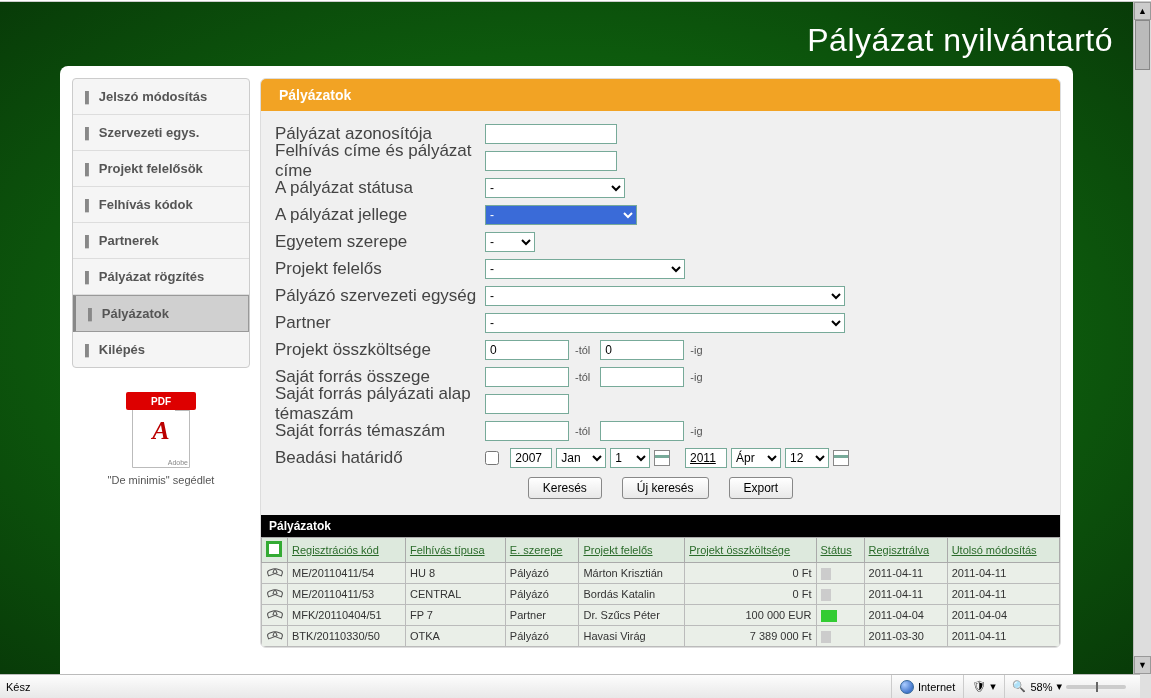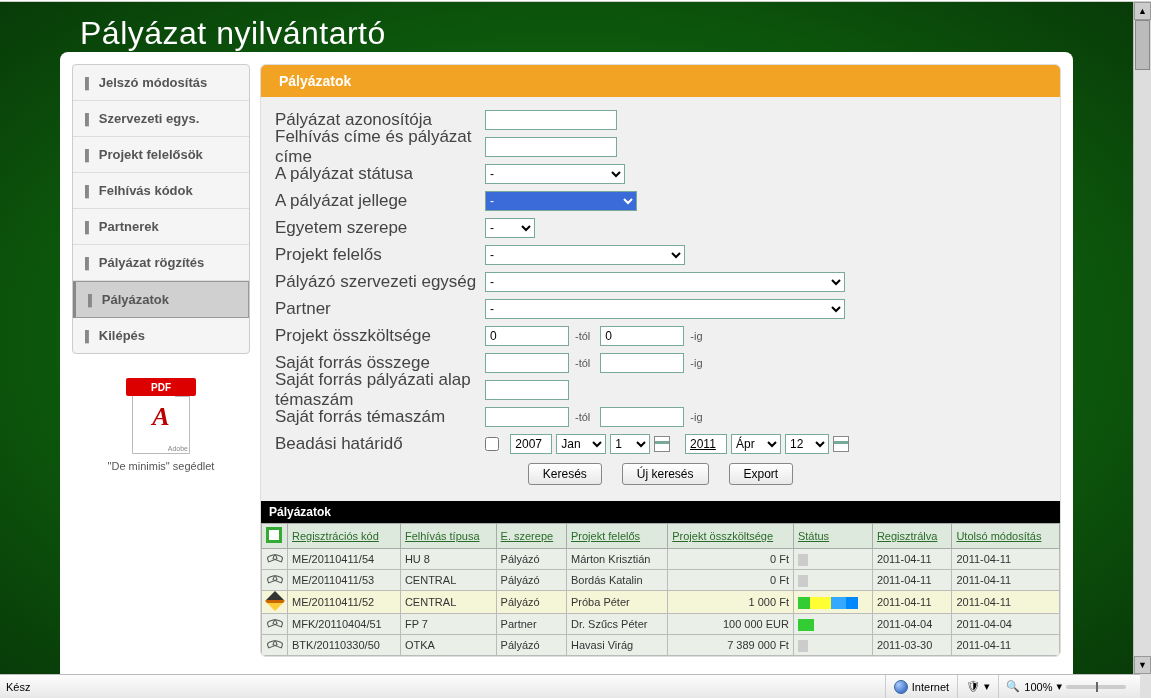--- a/index.html
+++ b/index.html
@@ -44,24 +44,24 @@
     font-size: 11px;
     padding: 0 6px;
   }
   .statusbar .spacer { flex:1; }
   .statusbar .zone { display:flex; align-items:center; gap:4px; padding:0 8px; border-left:1px solid #ccc; height:100%;}
   .statusbar .globe{width:14px;height:14px;border-radius:50%;background:radial-gradient(circle at 30% 30%, #acf, #47c 70%);border:1px solid #369;}
   .statusbar .zoom-bar{width:60px;height:4px;background:#ccc;position:relative;border-radius:2px;}
   .statusbar .zoom-bar::after{content:"";position:absolute;left:50%;top:-3px;width:2px;height:10px;background:#666;}
 
   .header {
-    height: 50px;
+    height: 64px;
     display: flex;
     align-items: center;
-    justify-content: space-between;
+    justify-content: flex-end;
     padding: 12px 20px 0 80px;
     color: #fff;
   }
   .header-title {
     font-size: 32px;
     font-weight: normal;
     letter-spacing: 0.5px;
   }
   .header-links { display:flex; gap:6px; align-items:center; }
   .header-link {
@@ -415,31 +415,20 @@
                   <td class="action-cell"><span class="ic-keys"></span></td>
                   <td>ME/20110411/53</td>
                   <td>CENTRAL</td>
                   <td>Pályázó</td>
                   <td>Bordás Katalin</td>
                   <td class="cost">0 Ft</td>
                   <td><span class="status-bar status-grey"></span></td>
                   <td>2011-04-11</td>
                   <td>2011-04-11</td>
                 </tr>
-                <tr class="highlight">
-                  <td class="action-cell"><span class="ic-pencil"></span></td>
-                  <td>ME/20110411/52</td>
-                  <td>CENTRAL</td>
-                  <td>Pályázó</td>
-                  <td>Próba Péter</td>
-                  <td class="cost">1 000 Ft</td>
-                  <td><span class="status-bar status-multi"></span></td>
-                  <td>2011-04-11</td>
-                  <td>2011-04-11</td>
-                </tr>
                 <tr>
                   <td class="action-cell"><span class="ic-keys"></span></td>
                   <td>MFK/20110404/51</td>
                   <td>FP 7</td>
                   <td>Partner</td>
                   <td>Dr. Szűcs Péter</td>
                   <td class="cost">100 000 EUR</td>
                   <td><span class="status-bar status-green"></span></td>
                   <td>2011-04-04</td>
                   <td>2011-04-04</td>
@@ -478,17 +467,17 @@
   <div class="zone">
     <span class="globe"></span>
     <span>Internet</span>
   </div>
   <div class="zone">
     <span>🛡</span>
     <span>▾</span>
   </div>
   <div class="zone">
     <span>🔍</span>
-    <span>100%</span>
+    <span>58%</span>
     <span>▾</span>
     <span class="zoom-bar"></span>
   </div>
 </div>
 
 </body></html>

